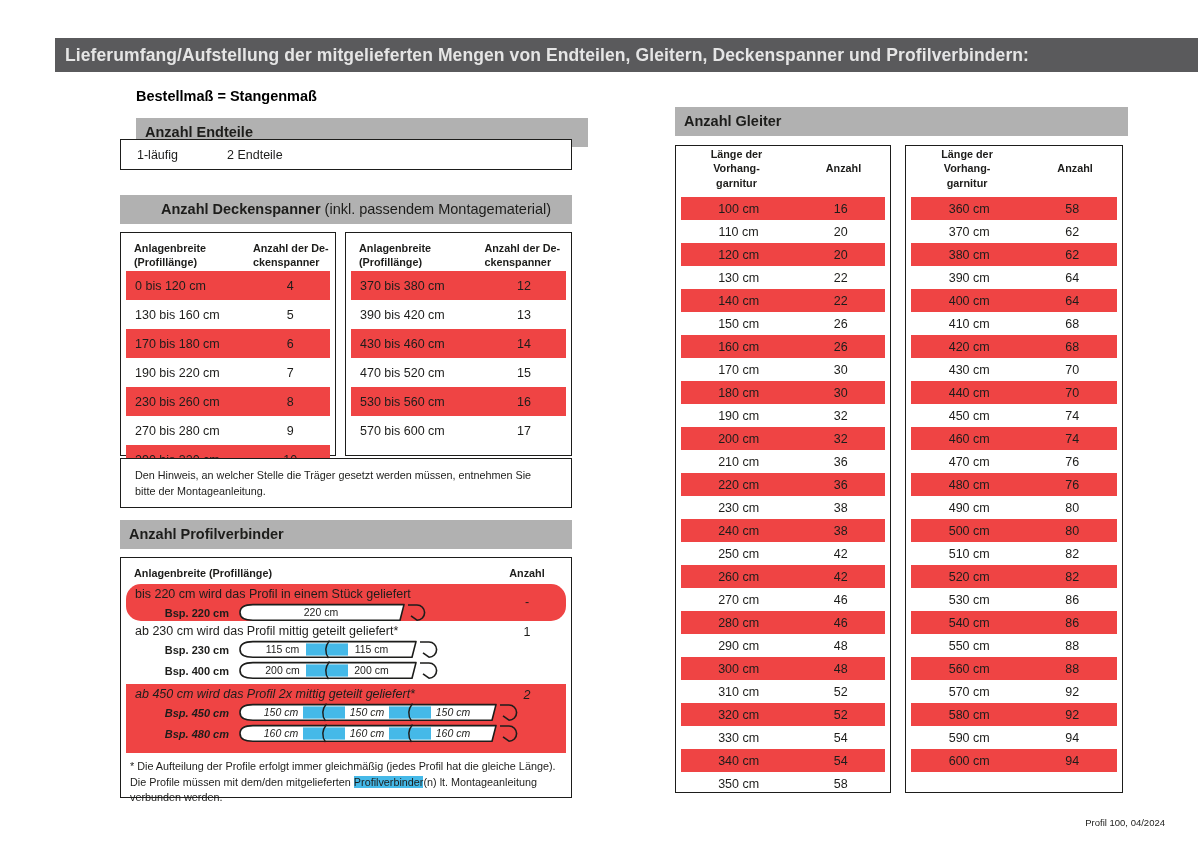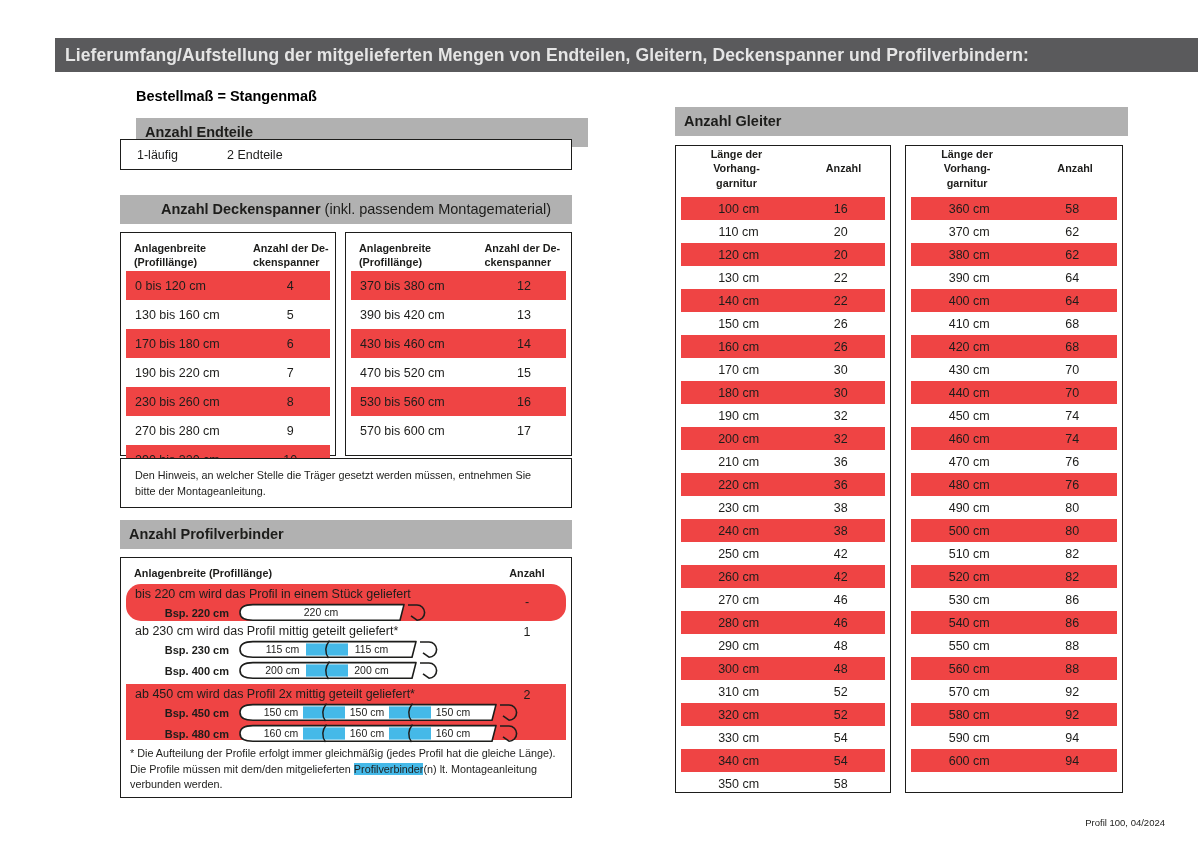--- a/index.html
+++ b/index.html
@@ -41,21 +41,21 @@
   
   .pbox { left:120px; top:557px; width:452px; height:241px; }
   .pbox .phead { position:relative; height:26px; font-size:10.8px; font-weight:bold; padding-top:9px; }
   .pbox .phead .h1 { padding-left:13px; }
   .pbox .phead .h2 { position:absolute; left:381px; top:9px; width:50px; text-align:center; }
   .prow { position:relative; margin:0 5px; padding-top:3px; }
   .prow .desc { display:block; font-size:12.5px; padding-left:9px; }
   .prow .val { position:absolute; left:376px; width:50px; text-align:center; font-size:12.5px; top:4px; }
   .prow.r1 { height:37px;border-radius:15px; }
   .prow.r2 { height:63px; }
-  .prow.r3 { height:56px; }
+  .prow.r3 { height:69px;font-style:italic; }
   .prow.r1 .val { top:11px; }
   .diag-line { display:flex; align-items:center; margin-top:2px; }
   .diag-line .blabel { width:112px; text-align:right; font-weight:bold; font-size:11px;
     padding-right:9px; white-space:nowrap; }
   .pfoot { font-size:10.8px; line-height:1.45; padding:6px 14px 0 9px; }
   .hl { background:#45b9e8; }
 
   
   .gbar { left:675px; top:107px; width:453px; height:29px; }
   .gtable { position:absolute; top:145px; height:648px; }

